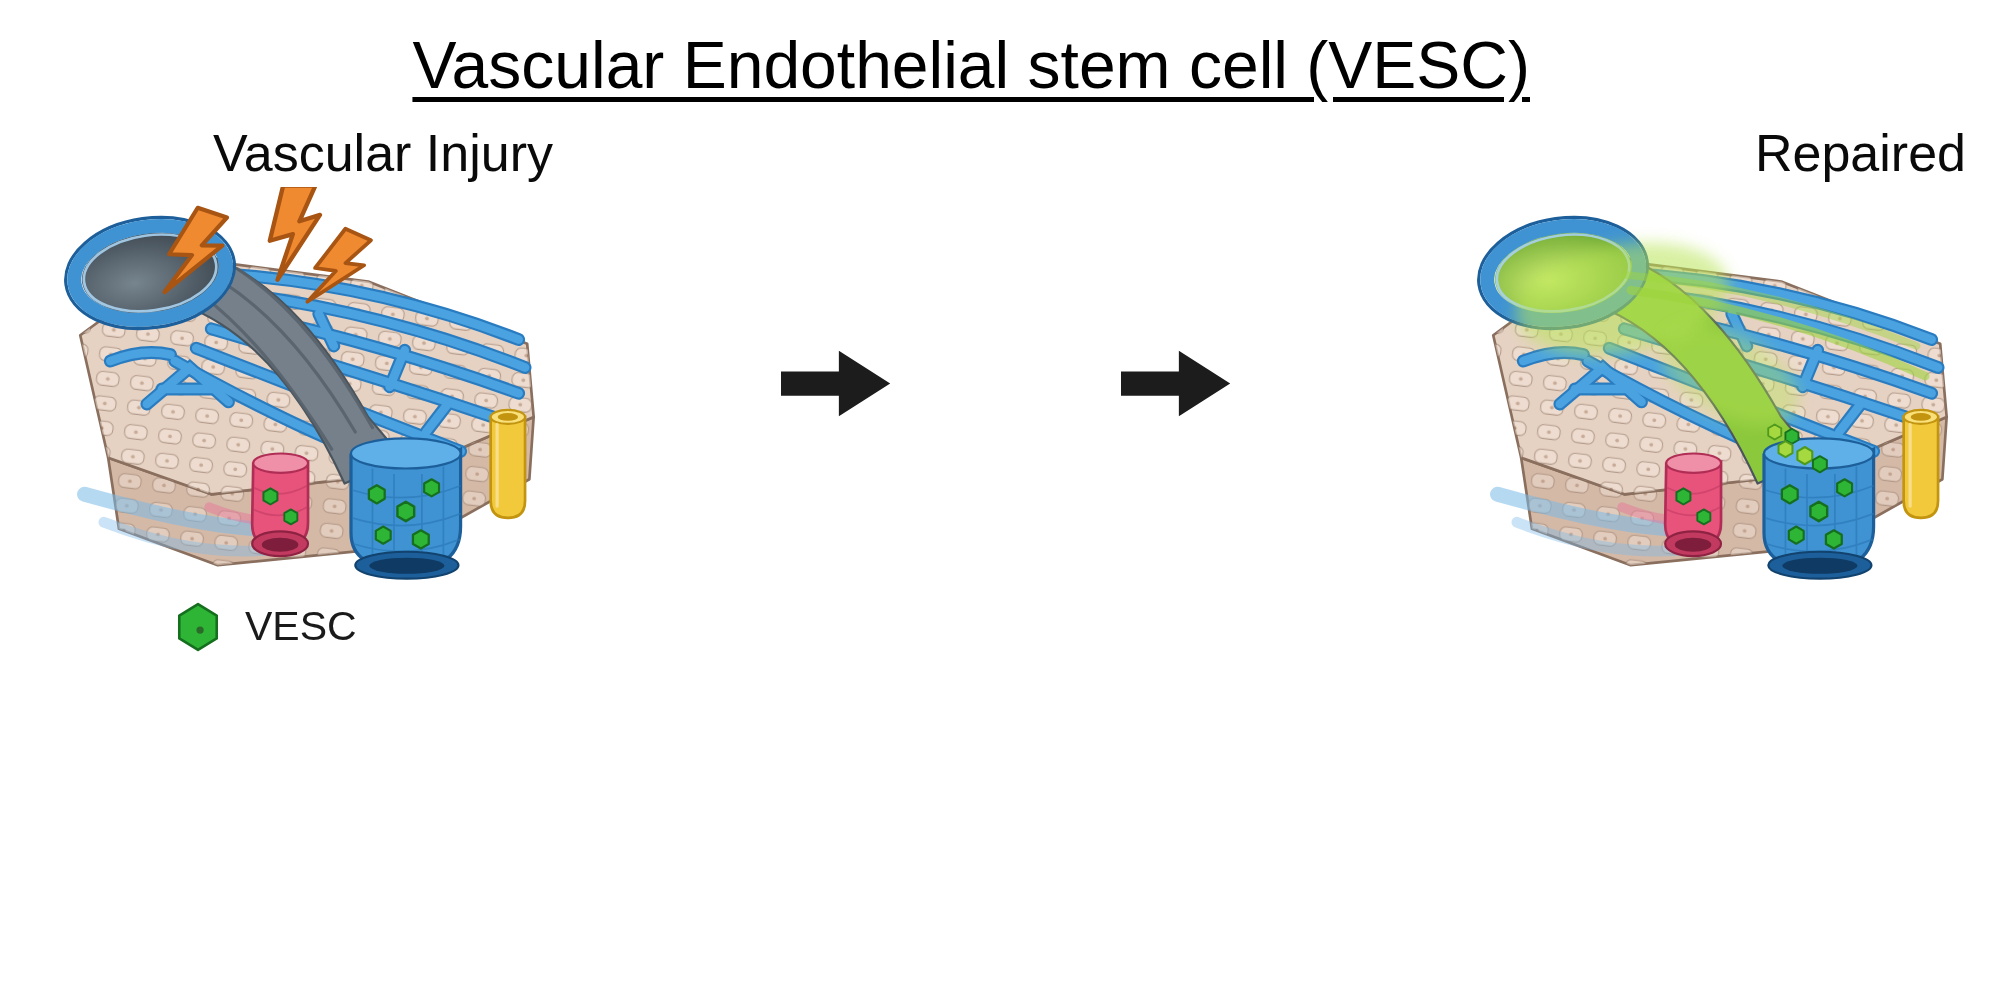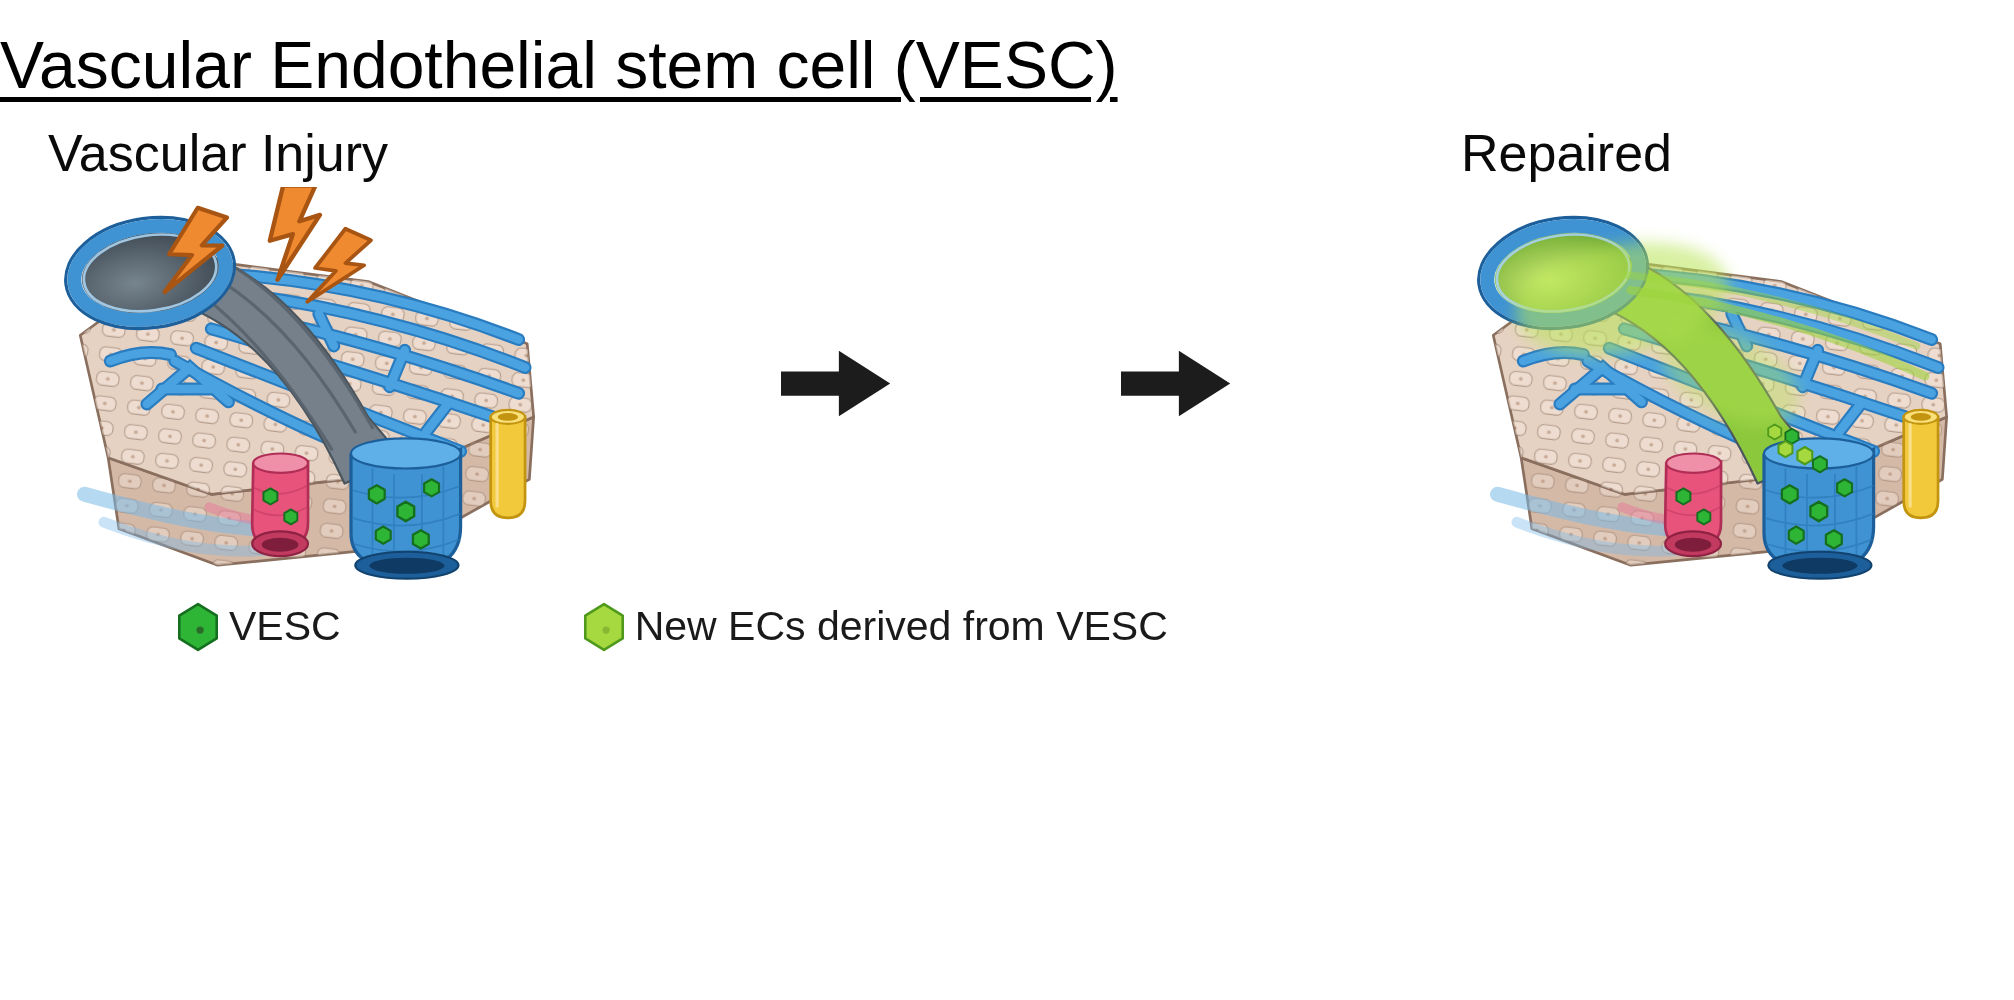--- a/index.html
+++ b/index.html
@@ -12,33 +12,33 @@
     --portal-pink:#e8537c; --portal-pink-dark:#b02e55;
     --bile-yellow:#f3c93c; --bile-yellow-dark:#c2940f;
     --vesc-green:#2eb535; --vesc-outline:#156f1f;
     --newec-green:#a6d93f; --newec-outline:#4f9a1c;
     --repair-green:#8cc83c; --glow-green:#b8e455;
   }
   html,body{background:#ffffff}
   body{width:2014px;height:1000px;overflow:hidden;font-family:"Liberation Sans",sans-serif;color:#000}
   .page{width:100%;height:100%;padding-top:26px}
 
-  .title{width:1530px;text-align:left;font-size:66px;font-weight:400;line-height:1.2;color:var(--title-text)}
+  .title{width:1530px;text-align:right;font-size:66px;font-weight:400;line-height:1.2;color:var(--title-text)}
   .title .tline{display:block;text-decoration:underline;text-decoration-thickness:5px;text-underline-offset:9px}
 
   .figure-row{display:flex;align-items:flex-start;justify-content:space-between;padding:0 48px;margin-top:18px}
   .panel{width:505px;flex:0 0 auto}
-  .panel-title{font-size:52px;font-weight:400;text-align:left;margin-bottom:4px;color:#0a0a0a;white-space:nowrap}
+  .panel-title{font-size:52px;font-weight:400;text-align:right;margin-bottom:4px;color:#0a0a0a;white-space:nowrap}
   .illus{width:100%;display:block}
   .arrow-cell{flex:0 0 auto;margin-top:226px}
   .arrow-svg{width:112px;display:block}
   .arrow{fill:var(--arrow-black)}
 
   .legend{display:flex;align-items:center;gap:240px;margin:16px 0 0 175px}
-  .legend-item{display:flex;align-items:center;gap:8px}
+  .legend-item{display:flex;align-items:center;gap:24px}
   .legend-hex{width:46px;height:52px;display:block}
   .legend-label{font-size:41px;color:#1a1a1a;white-space:nowrap}
 
   
   .f-tissue-top{fill:var(--tissue-top);stroke:var(--tissue-outline);stroke-width:2.5;stroke-linejoin:round}
   .f-tissue-front{fill:var(--tissue-front);stroke:var(--tissue-outline);stroke-width:2.5;stroke-linejoin:round}
   .pc-cell{fill:var(--tissue-cell);stroke:var(--tissue-outline);stroke-width:1}
   .pc-dot{fill:#b08a74}
   .s-sin-o{stroke:var(--sinusoid-dark);stroke-width:12;fill:none;stroke-linecap:round}
   .s-sin-i{stroke:var(--sinusoid-blue);stroke-width:8;fill:none;stroke-linecap:round}
@@ -269,22 +269,15 @@
   </div>
 
   <div class="legend">
     <div class="legend-item">
       <svg class="legend-hex" viewBox="0 0 44 50">
         <path class="hex-vesc" d="M22,3 L40,14 L40,36 L22,47 L4,36 L4,14 Z"></path>
         <circle class="hex-dot-dark" cx="24" cy="28" r="3.5"></circle>
       </svg>
       <span class="legend-label">VESC</span>
     </div>
-    <div class="legend-item">
-      <svg class="legend-hex" viewBox="0 0 44 50">
-        <path class="hex-newec" d="M22,3 L40,14 L40,36 L22,47 L4,36 L4,14 Z"></path>
-        <circle class="hex-dot-light" cx="24" cy="28" r="3.5"></circle>
-      </svg>
-      <span class="legend-label">New ECs derived from VESC</span>
-    </div>
   </div>
 
 </div>
 
 </body></html>

